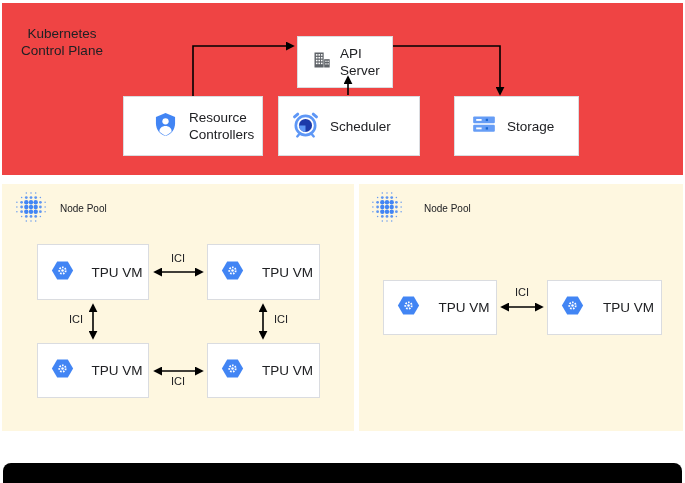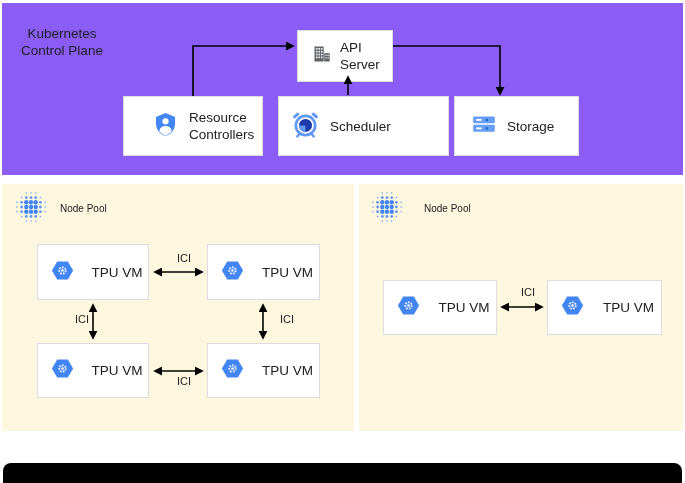--- a/index.html
+++ b/index.html
@@ -1,35 +1,35 @@
 <!DOCTYPE html>
 <html><head>
 <meta charset="utf-8">
 <style>
   html,body{margin:0;padding:0;background:#fff;}
   .canvas{position:relative;width:685px;height:483px;background:#fff;overflow:hidden;
           font-family:"Liberation Sans", sans-serif;color:#202124;}
   .panel{position:absolute;}
-  .cp-panel{left:2px;top:3px;width:681px;height:172px;background:#8b5cf6;}
+  .cp-panel{left:2px;top:3px;width:681px;height:172px;background:#ef4444;}
   .pool-panel{top:184px;height:247px;background:#FEF7E0;}
   .pool-left{left:2px;width:352px;}
   .pool-right{left:359px;width:324px;}
   .cp-title{position:absolute;left:8px;top:22px;width:104px;text-align:center;
             font-size:13.5px;line-height:17px;}
   .node-box{position:absolute;background:#fff;border:1px solid #DADCE0;box-sizing:border-box;
             display:flex;align-items:center;font-size:13.5px;line-height:17px;}
   .node-box .lbl{flex:1;}
-  .box-api{left:297px;top:30px;width:96px;height:52px;padding-left:14px;gap:8px;}
+  .box-api{left:297px;top:36px;width:96px;height:52px;padding-left:14px;gap:8px;}
   .box-rc{left:123px;top:96px;width:140px;height:60px;padding-left:28px;gap:10px;}
-  .box-sched{left:278px;top:96px;width:171px;height:60px;padding-left:12px;gap:10px;}
+  .box-sched{left:278px;top:96px;width:142px;height:60px;padding-left:12px;gap:10px;}
   .box-store{left:454px;top:96px;width:125px;height:60px;padding-left:16px;gap:10px;}
   .tpu-box{padding-left:12px;gap:11px;text-align:center;}
   .pool-header-icon{position:absolute;}
   .pool-label{position:absolute;font-size:10px;line-height:17px;}
-  .ici{position:absolute;width:26px;text-align:right;font-size:11px;line-height:13px;color:#202124;}
+  .ici{position:absolute;width:26px;text-align:center;font-size:11px;line-height:13px;color:#202124;}
   .arrows{position:absolute;left:0;top:0;pointer-events:none;}
   .black-bar{position:absolute;left:3px;top:463px;width:679px;height:20px;background:#000;
              border-radius:8px 8px 0 0;}
 </style>
 </head>
 <body>
 
 <div class="canvas">
 
   <div class="panel cp-panel">

